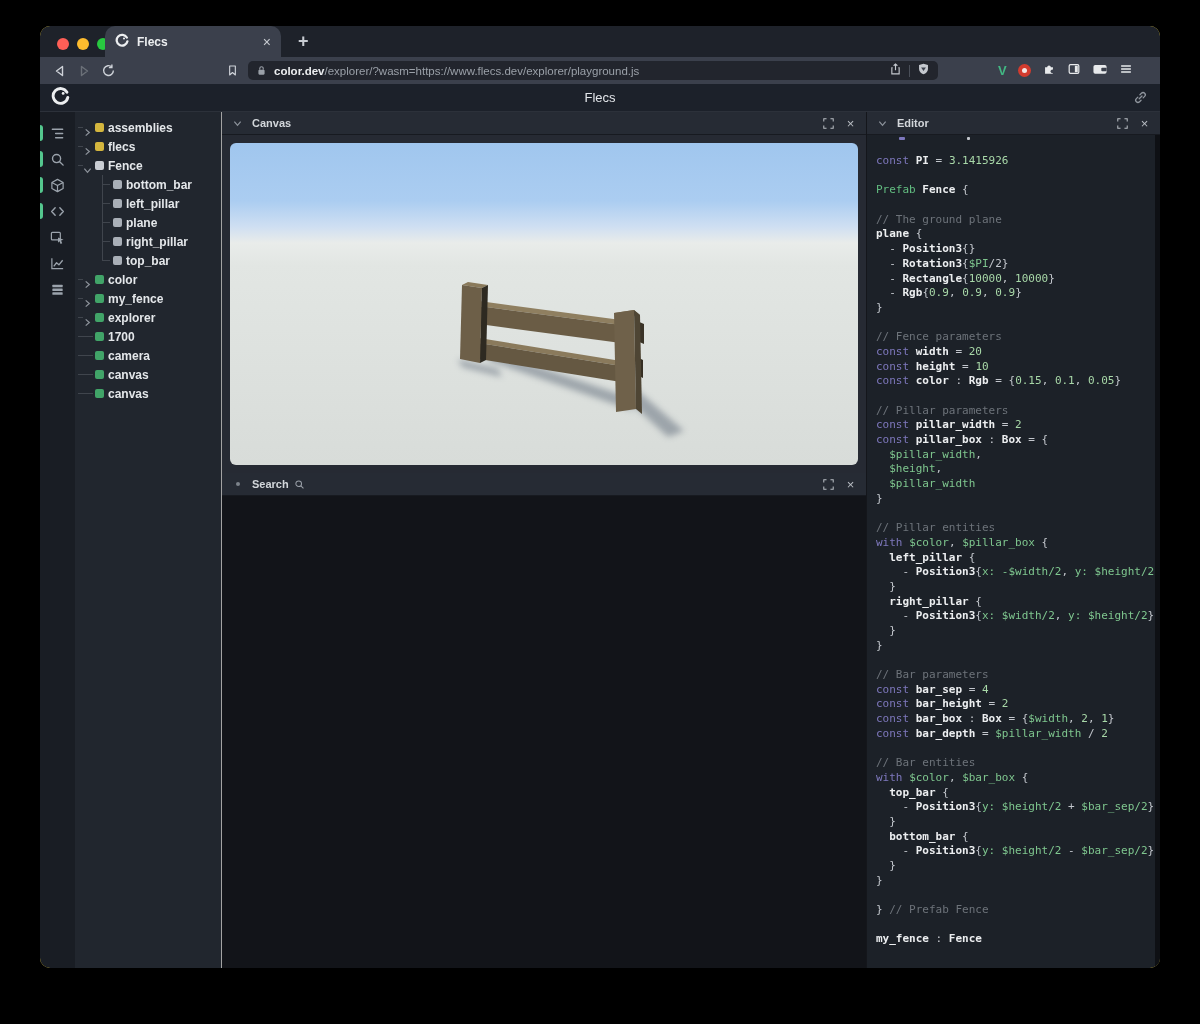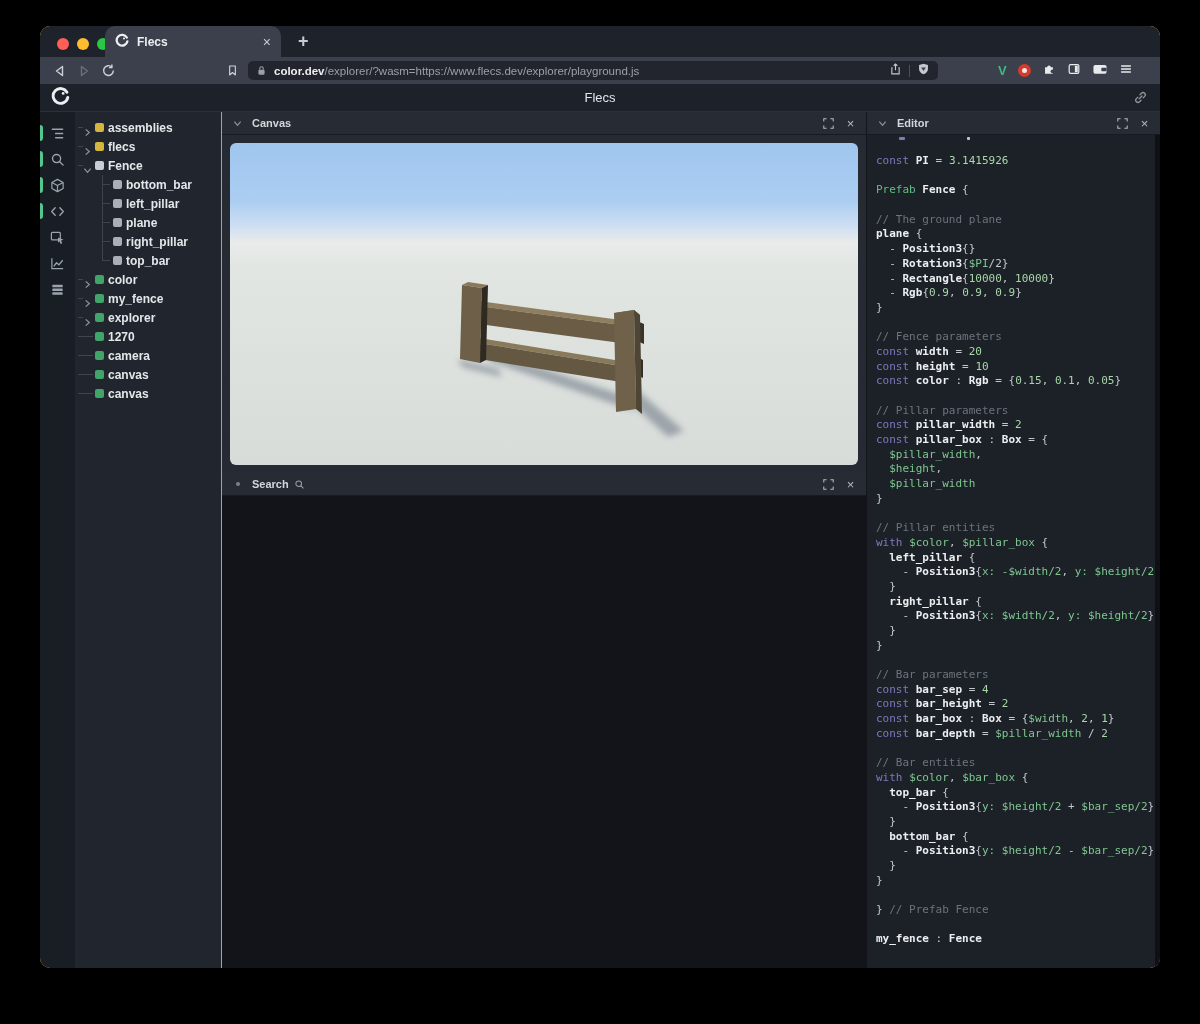--- a/index.html
+++ b/index.html
@@ -320,21 +320,21 @@
           <span class="gline" style="left: 3px; top: 9px; width: 5px; height: 1px;"></span>
           <span class="chev"><svg width="9" height="9" viewBox="0 0 10 10">
               <path d="M3 1.5 L7 5 L3 8.5" fill="none" stroke="#8d939b" stroke-width="1.4"></path>
             </svg></span>
           <span class="sq" style="left: 20px; background: rgb(65, 164, 104);"></span>
           <span class="lbl" style="left: 33px;">explorer</span>
         </div>
         <div class="trow">
           <span class="gline" style="left: 3px; top: 9px; width: 15px; height: 1px;"></span>
           <span class="sq" style="left: 20px; background: rgb(65, 164, 104);"></span>
-          <span class="lbl" style="left: 33px;">1270</span>
+          <span class="lbl" style="left: 33px;">1700</span>
         </div>
         <div class="trow">
           <span class="gline" style="left: 3px; top: 9px; width: 15px; height: 1px;"></span>
           <span class="sq" style="left: 20px; background: rgb(65, 164, 104);"></span>
           <span class="lbl" style="left: 33px;">camera</span>
         </div>
         <div class="trow">
           <span class="gline" style="left: 3px; top: 9px; width: 15px; height: 1px;"></span>
           <span class="sq" style="left: 20px; background: rgb(65, 164, 104);"></span>
           <span class="lbl" style="left: 33px;">canvas</span>

